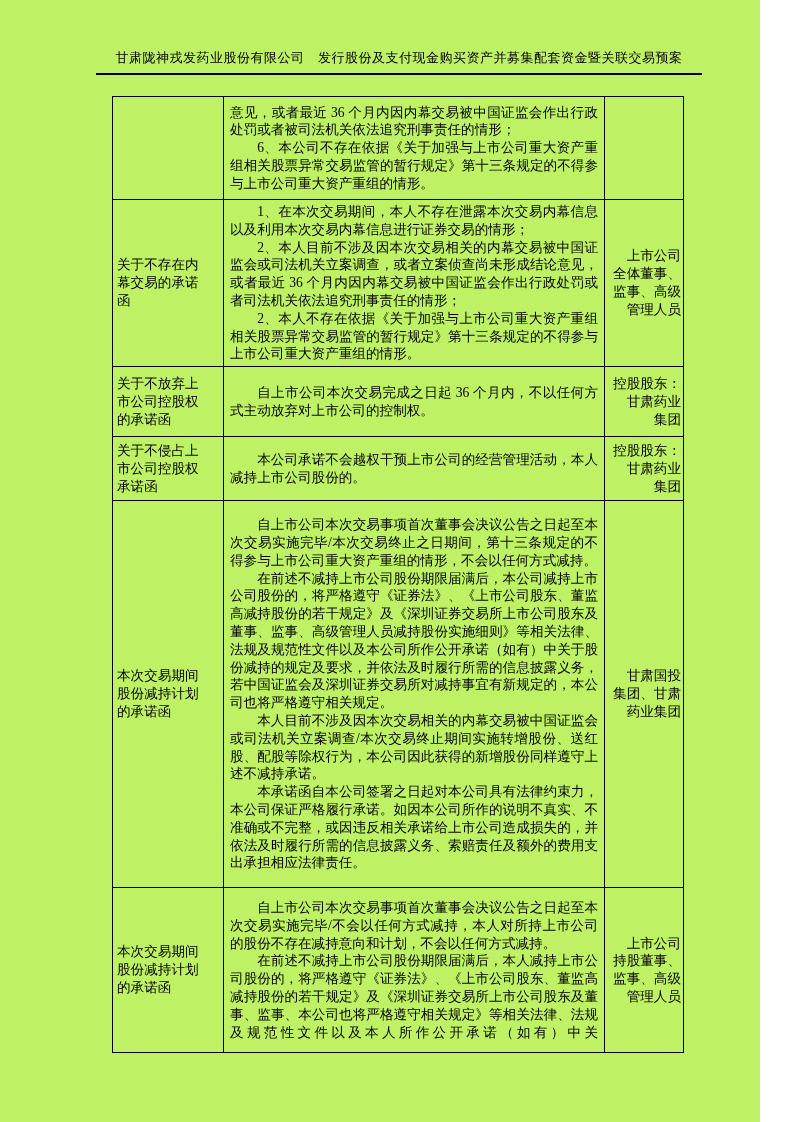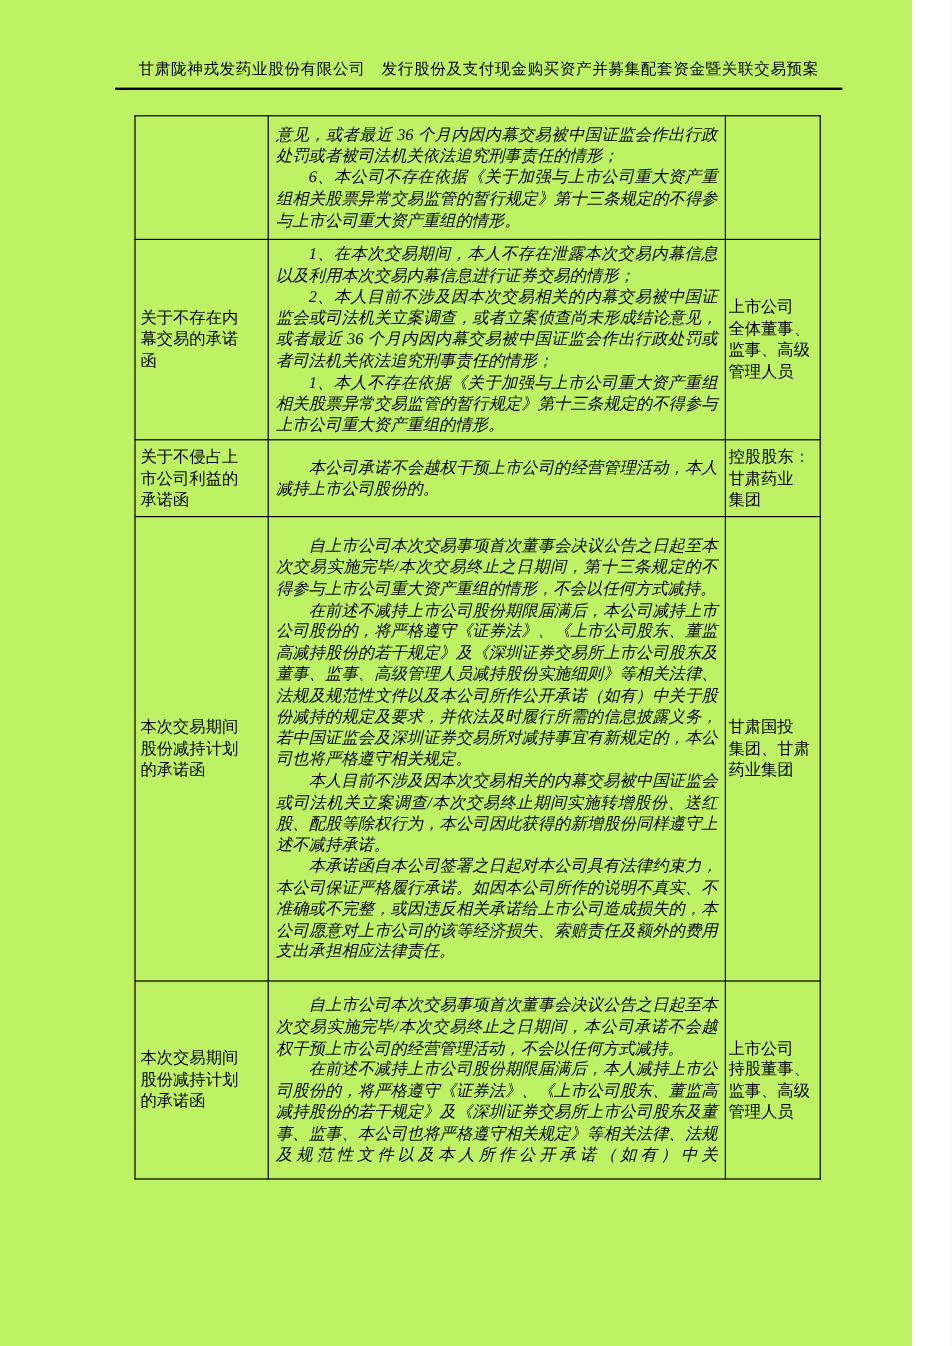--- a/index.html
+++ b/index.html
@@ -42,28 +42,27 @@
     line-height: 17.8px;
     vertical-align: middle;
     overflow: hidden;
   }
   td.name-cell {
     text-align: left;
     padding: 2px 4px;
     white-space: pre-line;
   }
   td.party-cell {
-    text-align: left;
+    text-align: right;
     padding: 2px 2px;
     white-space: pre-line;
   }
   td.content-cell {
     padding: 3px 6px;
     vertical-align: middle;
-    font-style: italic;
   }
   td.content-cell p {
     margin: 0;
     text-align: justify;
     text-indent: 2em;
   }
   td.content-cell p.no-indent {
     text-indent: 0;
   }
   td.content-cell p.cutoff {
@@ -100,62 +99,73 @@
         <td class="party-cell"></td>
       </tr>
 
       <tr class="r2">
         <td class="name-cell">关于不存在内
 幕交易的承诺
 函</td>
         <td class="content-cell">
           <p>1、在本次交易期间，本人不存在泄露本次交易内幕信息以及利用本次交易内幕信息进行证券交易的情形；</p>
           <p>2、本人目前不涉及因本次交易相关的内幕交易被中国证监会或司法机关立案调查，或者立案侦查尚未形成结论意见，或者最近 36 个月内因内幕交易被中国证监会作出行政处罚或者司法机关依法追究刑事责任的情形；</p>
-          <p>1、本人不存在依据《关于加强与上市公司重大资产重组相关股票异常交易监管的暂行规定》第十三条规定的不得参与上市公司重大资产重组的情形。</p>
+          <p>2、本人不存在依据《关于加强与上市公司重大资产重组相关股票异常交易监管的暂行规定》第十三条规定的不得参与上市公司重大资产重组的情形。</p>
         </td>
         <td class="party-cell">上市公司
 全体董事、
 监事、高级
 管理人员</td>
       </tr>
 
+      <tr class="r3">
+        <td class="name-cell">关于不放弃上
+市公司控股权
+的承诺函</td>
+        <td class="content-cell">
+          <p>自上市公司本次交易完成之日起 36 个月内，不以任何方式主动放弃对上市公司的控制权。</p>
+        </td>
+        <td class="party-cell">控股股东：
+甘肃药业
+集团</td>
+      </tr>
 
       <tr class="r4">
         <td class="name-cell">关于不侵占上
-市公司利益的
+市公司控股权
 承诺函</td>
         <td class="content-cell">
           <p>本公司承诺不会越权干预上市公司的经营管理活动，本人减持上市公司股份的。</p>
         </td>
         <td class="party-cell">控股股东：
 甘肃药业
 集团</td>
       </tr>
 
       <tr class="r5">
         <td class="name-cell">本次交易期间
 股份减持计划
 的承诺函</td>
         <td class="content-cell">
           <p>自上市公司本次交易事项首次董事会决议公告之日起至本次交易实施完毕/本次交易终止之日期间，第十三条规定的不得参与上市公司重大资产重组的情形，不会以任何方式减持。</p>
           <p>在前述不减持上市公司股份期限届满后，本公司减持上市公司股份的，将严格遵守《证券法》、《上市公司股东、董监高减持股份的若干规定》及《深圳证券交易所上市公司股东及董事、监事、高级管理人员减持股份实施细则》等相关法律、法规及规范性文件以及本公司所作公开承诺（如有）中关于股份减持的规定及要求，并依法及时履行所需的信息披露义务，若中国证监会及深圳证券交易所对减持事宜有新规定的，本公司也将严格遵守相关规定。</p>
           <p>本人目前不涉及因本次交易相关的内幕交易被中国证监会或司法机关立案调查/本次交易终止期间实施转增股份、送红股、配股等除权行为，本公司因此获得的新增股份同样遵守上述不减持承诺。</p>
-          <p>本承诺函自本公司签署之日起对本公司具有法律约束力，本公司保证严格履行承诺。如因本公司所作的说明不真实、不准确或不完整，或因违反相关承诺给上市公司造成损失的，本公司愿意对上市公司的该等经济损失、索赔责任及额外的费用支出承担相应法律责任。</p>
+          <p>本承诺函自本公司签署之日起对本公司具有法律约束力，本公司保证严格履行承诺。如因本公司所作的说明不真实、不准确或不完整，或因违反相关承诺给上市公司造成损失的，并依法及时履行所需的信息披露义务、索赔责任及额外的费用支出承担相应法律责任。</p>
         </td>
         <td class="party-cell">甘肃国投
 集团、甘肃
 药业集团</td>
       </tr>
 
       <tr class="r6">
         <td class="name-cell">本次交易期间
 股份减持计划
 的承诺函</td>
         <td class="content-cell">
-          <p>自上市公司本次交易事项首次董事会决议公告之日起至本次交易实施完毕/本次交易终止之日期间，本公司承诺不会越权干预上市公司的经营管理活动，不会以任何方式减持。</p>
+          <p>自上市公司本次交易事项首次董事会决议公告之日起至本次交易实施完毕/不会以任何方式减持，本人对所持上市公司的股份不存在减持意向和计划，不会以任何方式减持。</p>
           <p class="cutoff">在前述不减持上市公司股份期限届满后，本人减持上市公司股份的，将严格遵守《证券法》、《上市公司股东、董监高减持股份的若干规定》及《深圳证券交易所上市公司股东及董事、监事、本公司也将严格遵守相关规定》等相关法律、法规及规范性文件以及本人所作公开承诺（如有）中关</p>
         </td>
         <td class="party-cell">上市公司
 持股董事、
 监事、高级
 管理人员</td>
       </tr>
 
     </tbody>
   </table>

